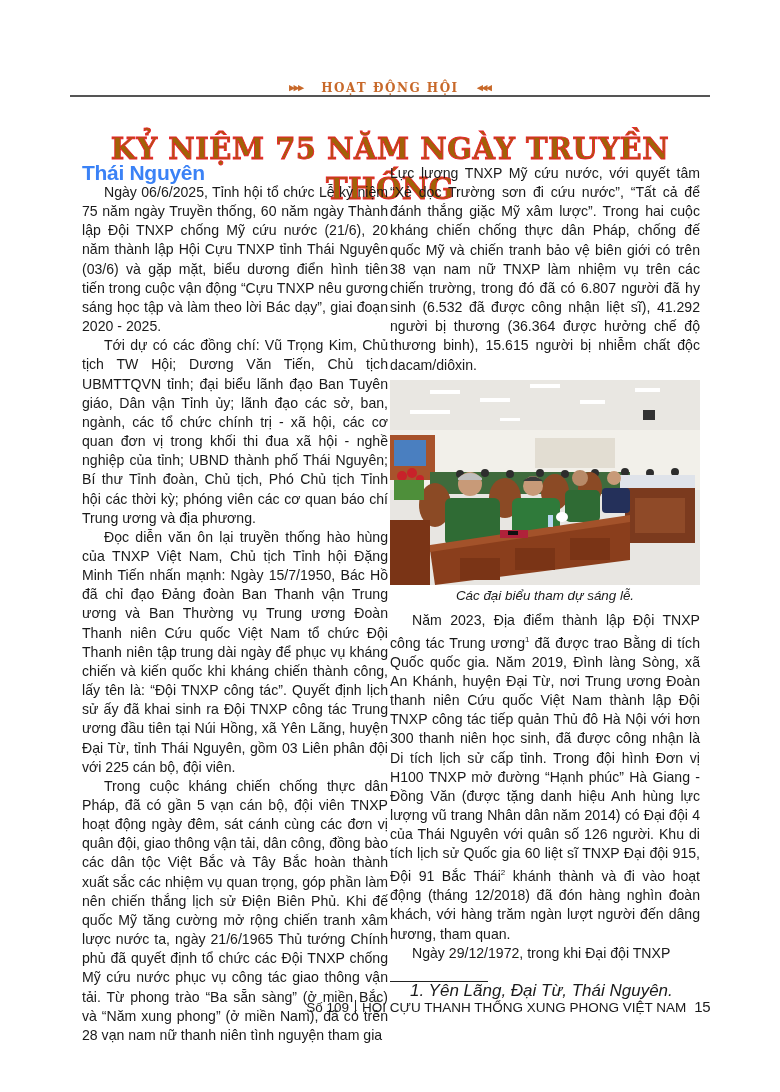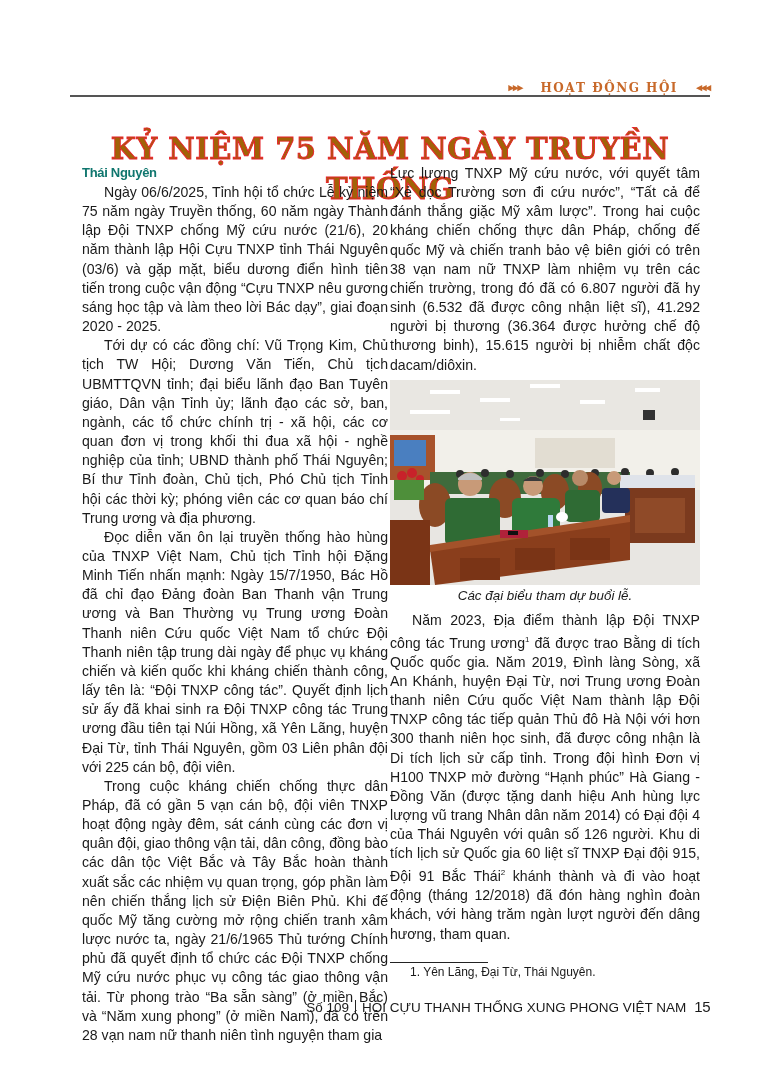--- a/index.html
+++ b/index.html
@@ -1,37 +1,37 @@
 <!DOCTYPE html>
 <html><head>
 <meta charset="utf-8">
 <style>
   html, body { margin: 0; padding: 0; background: #ffffff; }
   body { width: 780px; height: 1092px; position: relative; overflow: hidden; font-family: "Liberation Sans", sans-serif; color: #1a1a1a; }
 
   .section-header { position: absolute; left: 70px; top: 78px; width: 640px; height: 20px; }
   .section-header .rule { position: absolute; left: 0; right: 0; top: 17px; border-top: 2px solid #555; }
-  .section-header .label-wrap { position: absolute; left: 0; right: 0; top: 0; text-align: right; }
+  .section-header .label-wrap { position: absolute; left: 0; right: 0; top: 0; text-align: center; }
   .section-header .arrows { color: #c8692a; font-size: 11px; letter-spacing: -1px; font-weight: bold; vertical-align: middle; }
   .section-header .label { color: #c8692a; font-family: "DejaVu Serif", serif; font-weight: bold; font-size: 12px; letter-spacing: 1.5px; margin: 0 14px; vertical-align: middle; }
 
   .headline { position: absolute; left: 70px; right: 70px; top: 110px; text-align: center; color: #a16207; font-family: "DejaVu Serif", serif; font-weight: 900; font-size: 29px; letter-spacing: 0.5px; line-height: 40px; -webkit-text-stroke: 0.9px #e8202a; }
 
   .col { position: absolute; font-size: 14.1px; line-height: 19.15px; text-align: justify; }
   .col-left { left: 82px; top: 163px; width: 306px; }
   .col-right { left: 390px; top: 164px; width: 310px; }
   .col p { margin: 0; text-indent: 22px; }
   .col p.no-indent { text-indent: 0; }
-  .location { color: #0f766e; font-weight: bold; font-size: 13px; line-height: 20px; margin: 0 0 0 0; letter-spacing: -0.3px; }
+  .location { color: #3b82f6; font-weight: bold; font-size: 21px; line-height: 20px; margin: 0 0 0 0; letter-spacing: -0.3px; }
 
   .photo { display: block; width: 310px; height: 205px; margin: 5px 0 0 0; position: relative; overflow: hidden; background: #d9d2c8; }
   .caption { font-style: italic; text-align: center; font-size: 13.4px; margin: 2px 0 6px 0; line-height: 18px; }
 
   .footnote-rule { width: 98px; border-top: 1px solid #222; margin: 18px 0 2px 0; }
-  .footnotes p { font-size: 12px; line-height: 14.5px; text-indent: 20px; }
+  .footnotes p { font-style: italic; font-size: 17px; line-height: 14.5px; text-indent: 20px; }
 
   .footer { position: absolute; left: 300px; top: 998px; width: 410px; font-size: 13.5px; white-space: nowrap; text-align: right; }
   .footer .sep { display: inline-block; width: 1px; height: 14px; background: #222; vertical-align: -2px; margin: 0 6px; }
   .footer .pageno { font-weight: normal; font-size: 15px; margin-left: 8px; letter-spacing: -0.5px; }
 </style>
 </head>
 <body>
 
 <div class="section-header">
   <div class="rule"></div>
@@ -128,23 +128,24 @@
         <rect x="180" y="158" width="40" height="22"></rect>
       </g>
       <rect x="0" y="140" width="40" height="65" fill="#7a3416"></rect>
 
       <rect x="158" y="135" width="5" height="12" fill="#b8d8f0"></rect>
       <ellipse cx="172" cy="137" rx="6" ry="5" fill="#ffffff"></ellipse>
       <rect x="110" y="150" width="28" height="8" fill="#b0223a"></rect>
       <rect x="118" y="151" width="10" height="4" fill="#111"></rect>
     </svg>
   </div>
-  <div class="caption">Các đại biểu tham dự buổi lễ.</div>
+  <div class="caption">Các đại biểu tham dự sáng lễ.</div>
 
   <p><span>Năm 2023, Địa điểm thành lập Đội TNXP công tác Trung ương</span><sup style="font-size:8px">1</sup><span> đã được trao Bằng di tích Quốc quốc gia. Năm 2019, Đình làng Sòng, xã An Khánh, huyện Đại Từ, nơi Trung ương Đoàn thanh niên Cứu quốc Việt Nam thành lập Đội TNXP công tác tiếp quản Thủ đô Hà Nội với hơn 300 thanh niên học sinh, đã được công nhận là Di tích lịch sử cấp tỉnh. Trong đội hình Đơn vị H100 TNXP mở đường “Hạnh phúc” Hà Giang - Đồng Văn (được tặng danh hiệu Anh hùng lực lượng vũ trang Nhân dân năm 2014) có Đại đội 4 của Thái Nguyên với quân số 126 người. Khu di tích lịch sử Quốc gia 60 liệt sĩ TNXP Đại đội 915, Đội 91 Bắc Thái</span><sup style="font-size:8px">2</sup><span> khánh thành và đi vào hoạt động (tháng 12/2018) đã đón hàng nghìn đoàn khách, với hàng trăm ngàn lượt người đến dâng hương, tham quan.</span></p>
+  <p>Ngày 29/12/1972, trong khi Đại đội TNXP</p>
 
   <div class="footnote-rule"></div>
   <div class="footnotes">
     <p>1. Yên Lãng, Đại Từ, Thái Nguyên.</p>
   </div>
 </div>
 
 <div class="footer">
   <span>Số 109</span><span class="sep"></span><span>HỘI CỰU THANH THỐNG XUNG PHONG VIỆT NAM</span><span class="pageno">15</span>
 </div>

